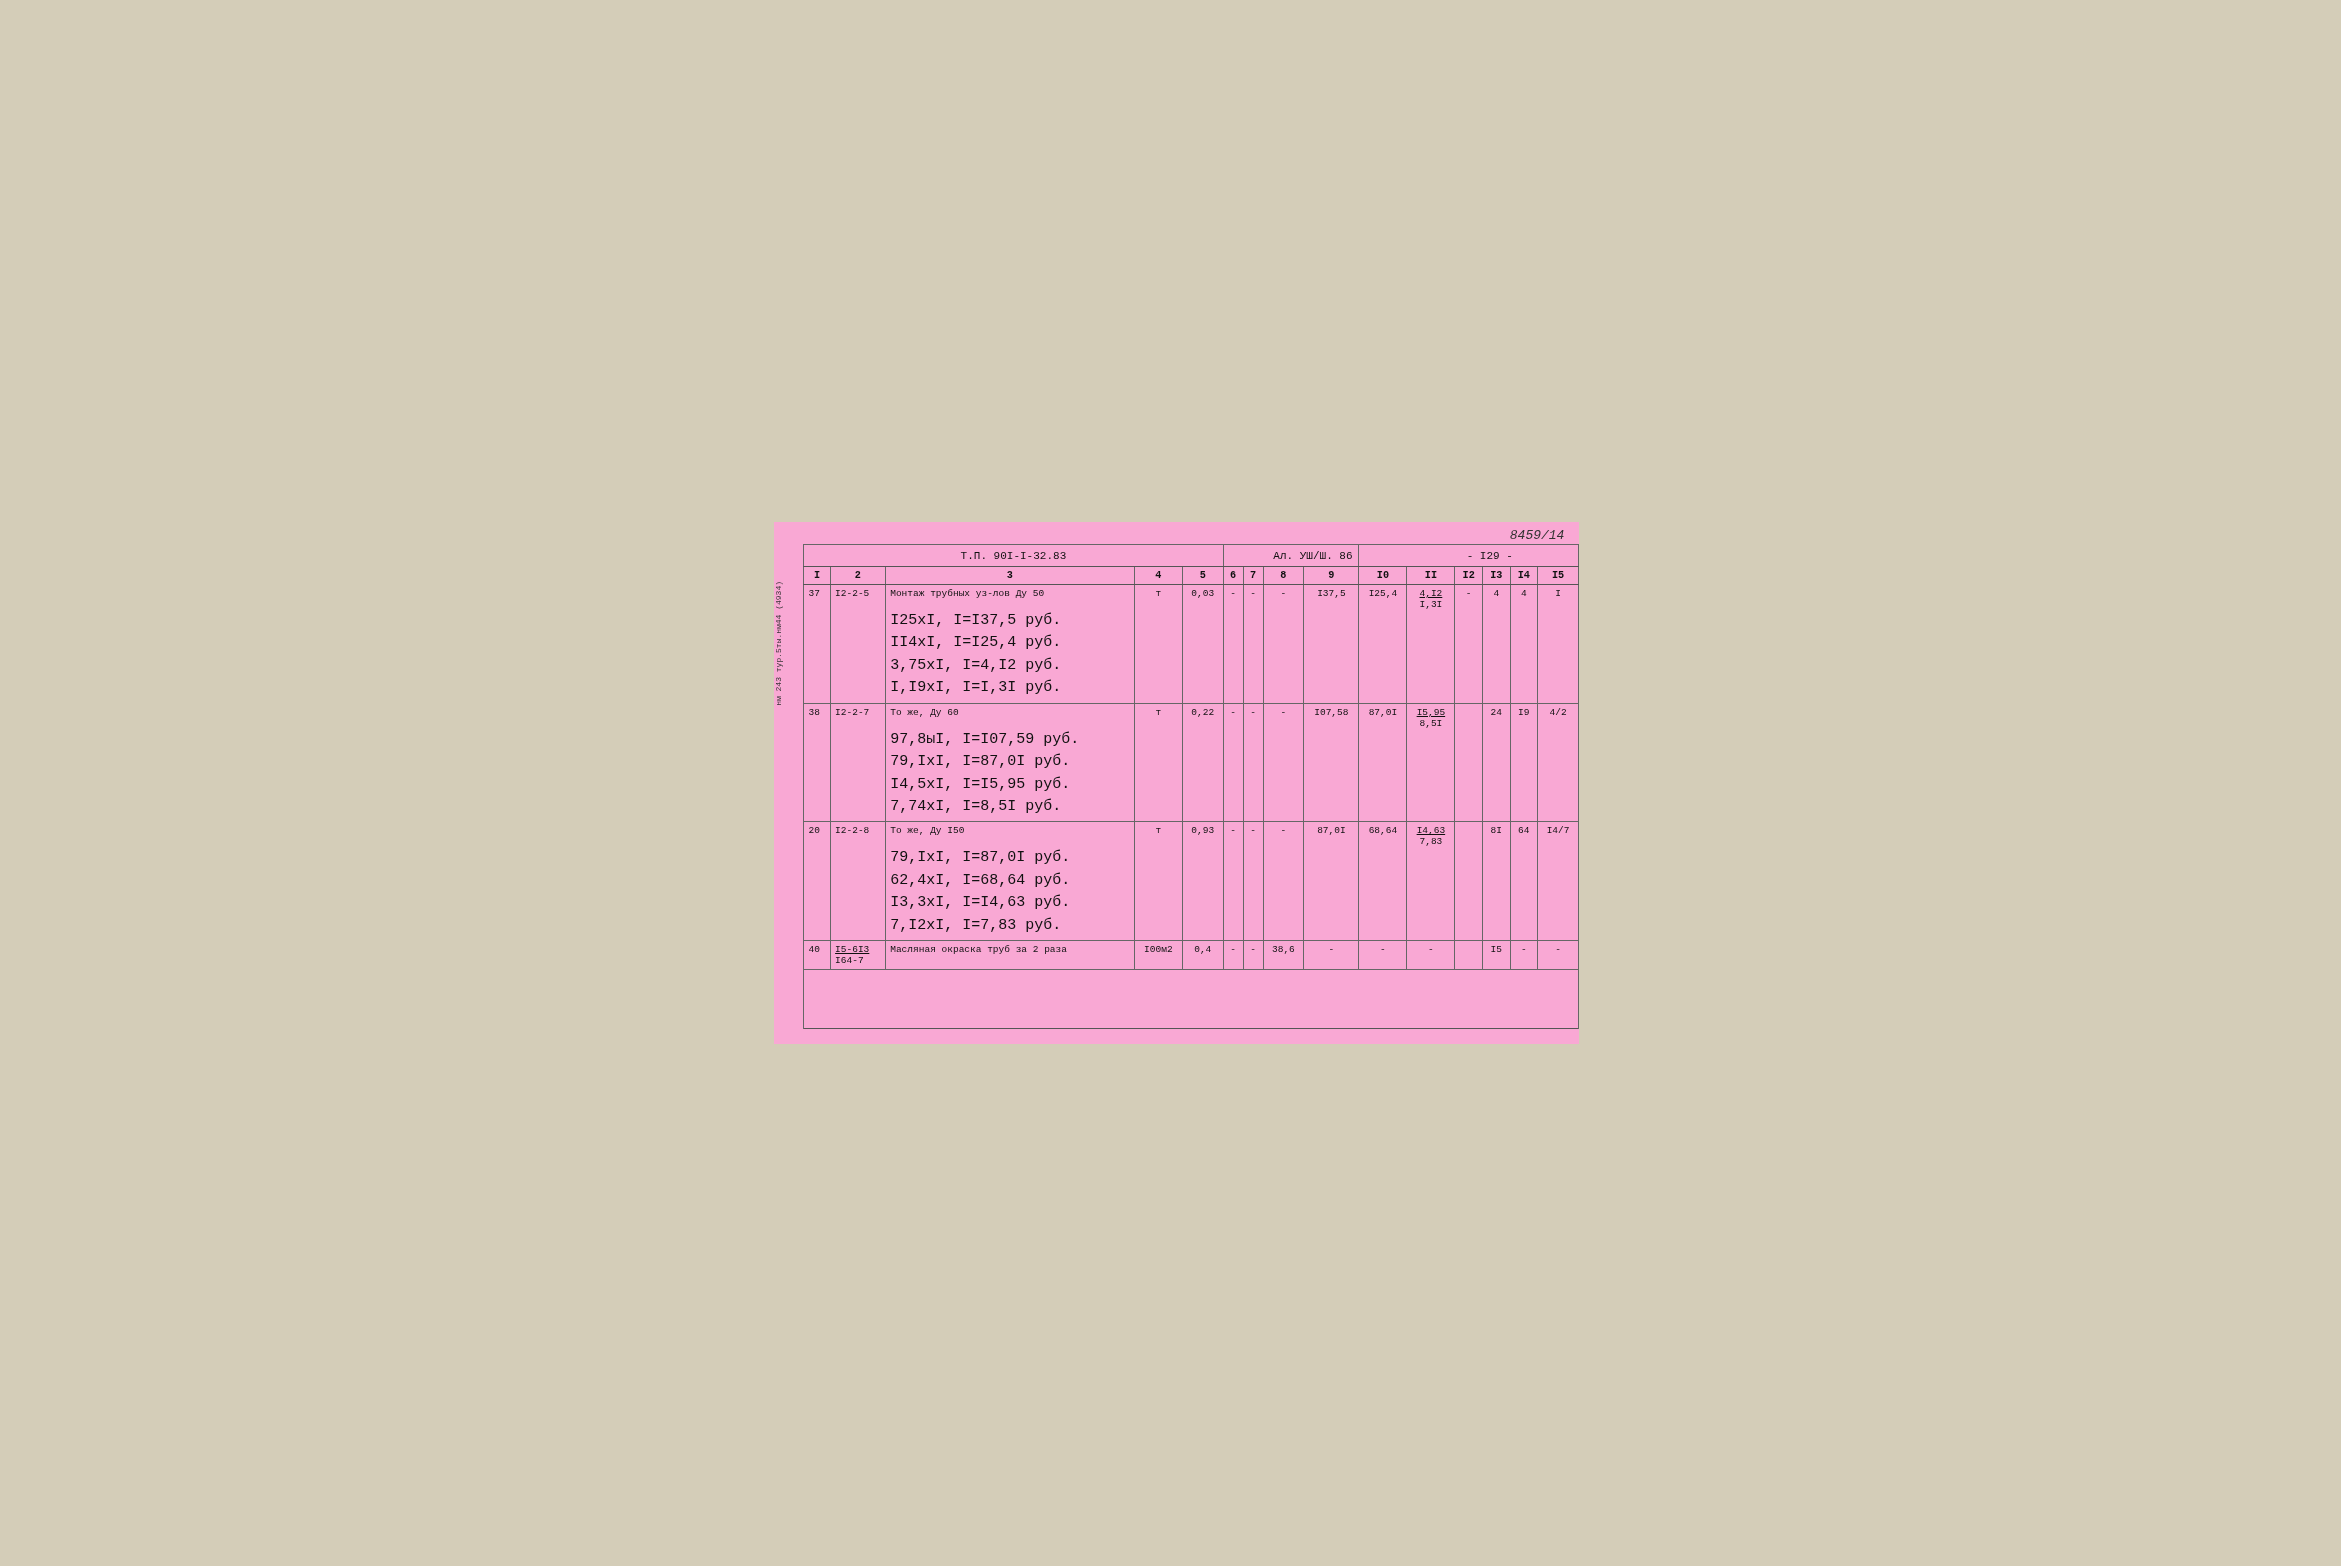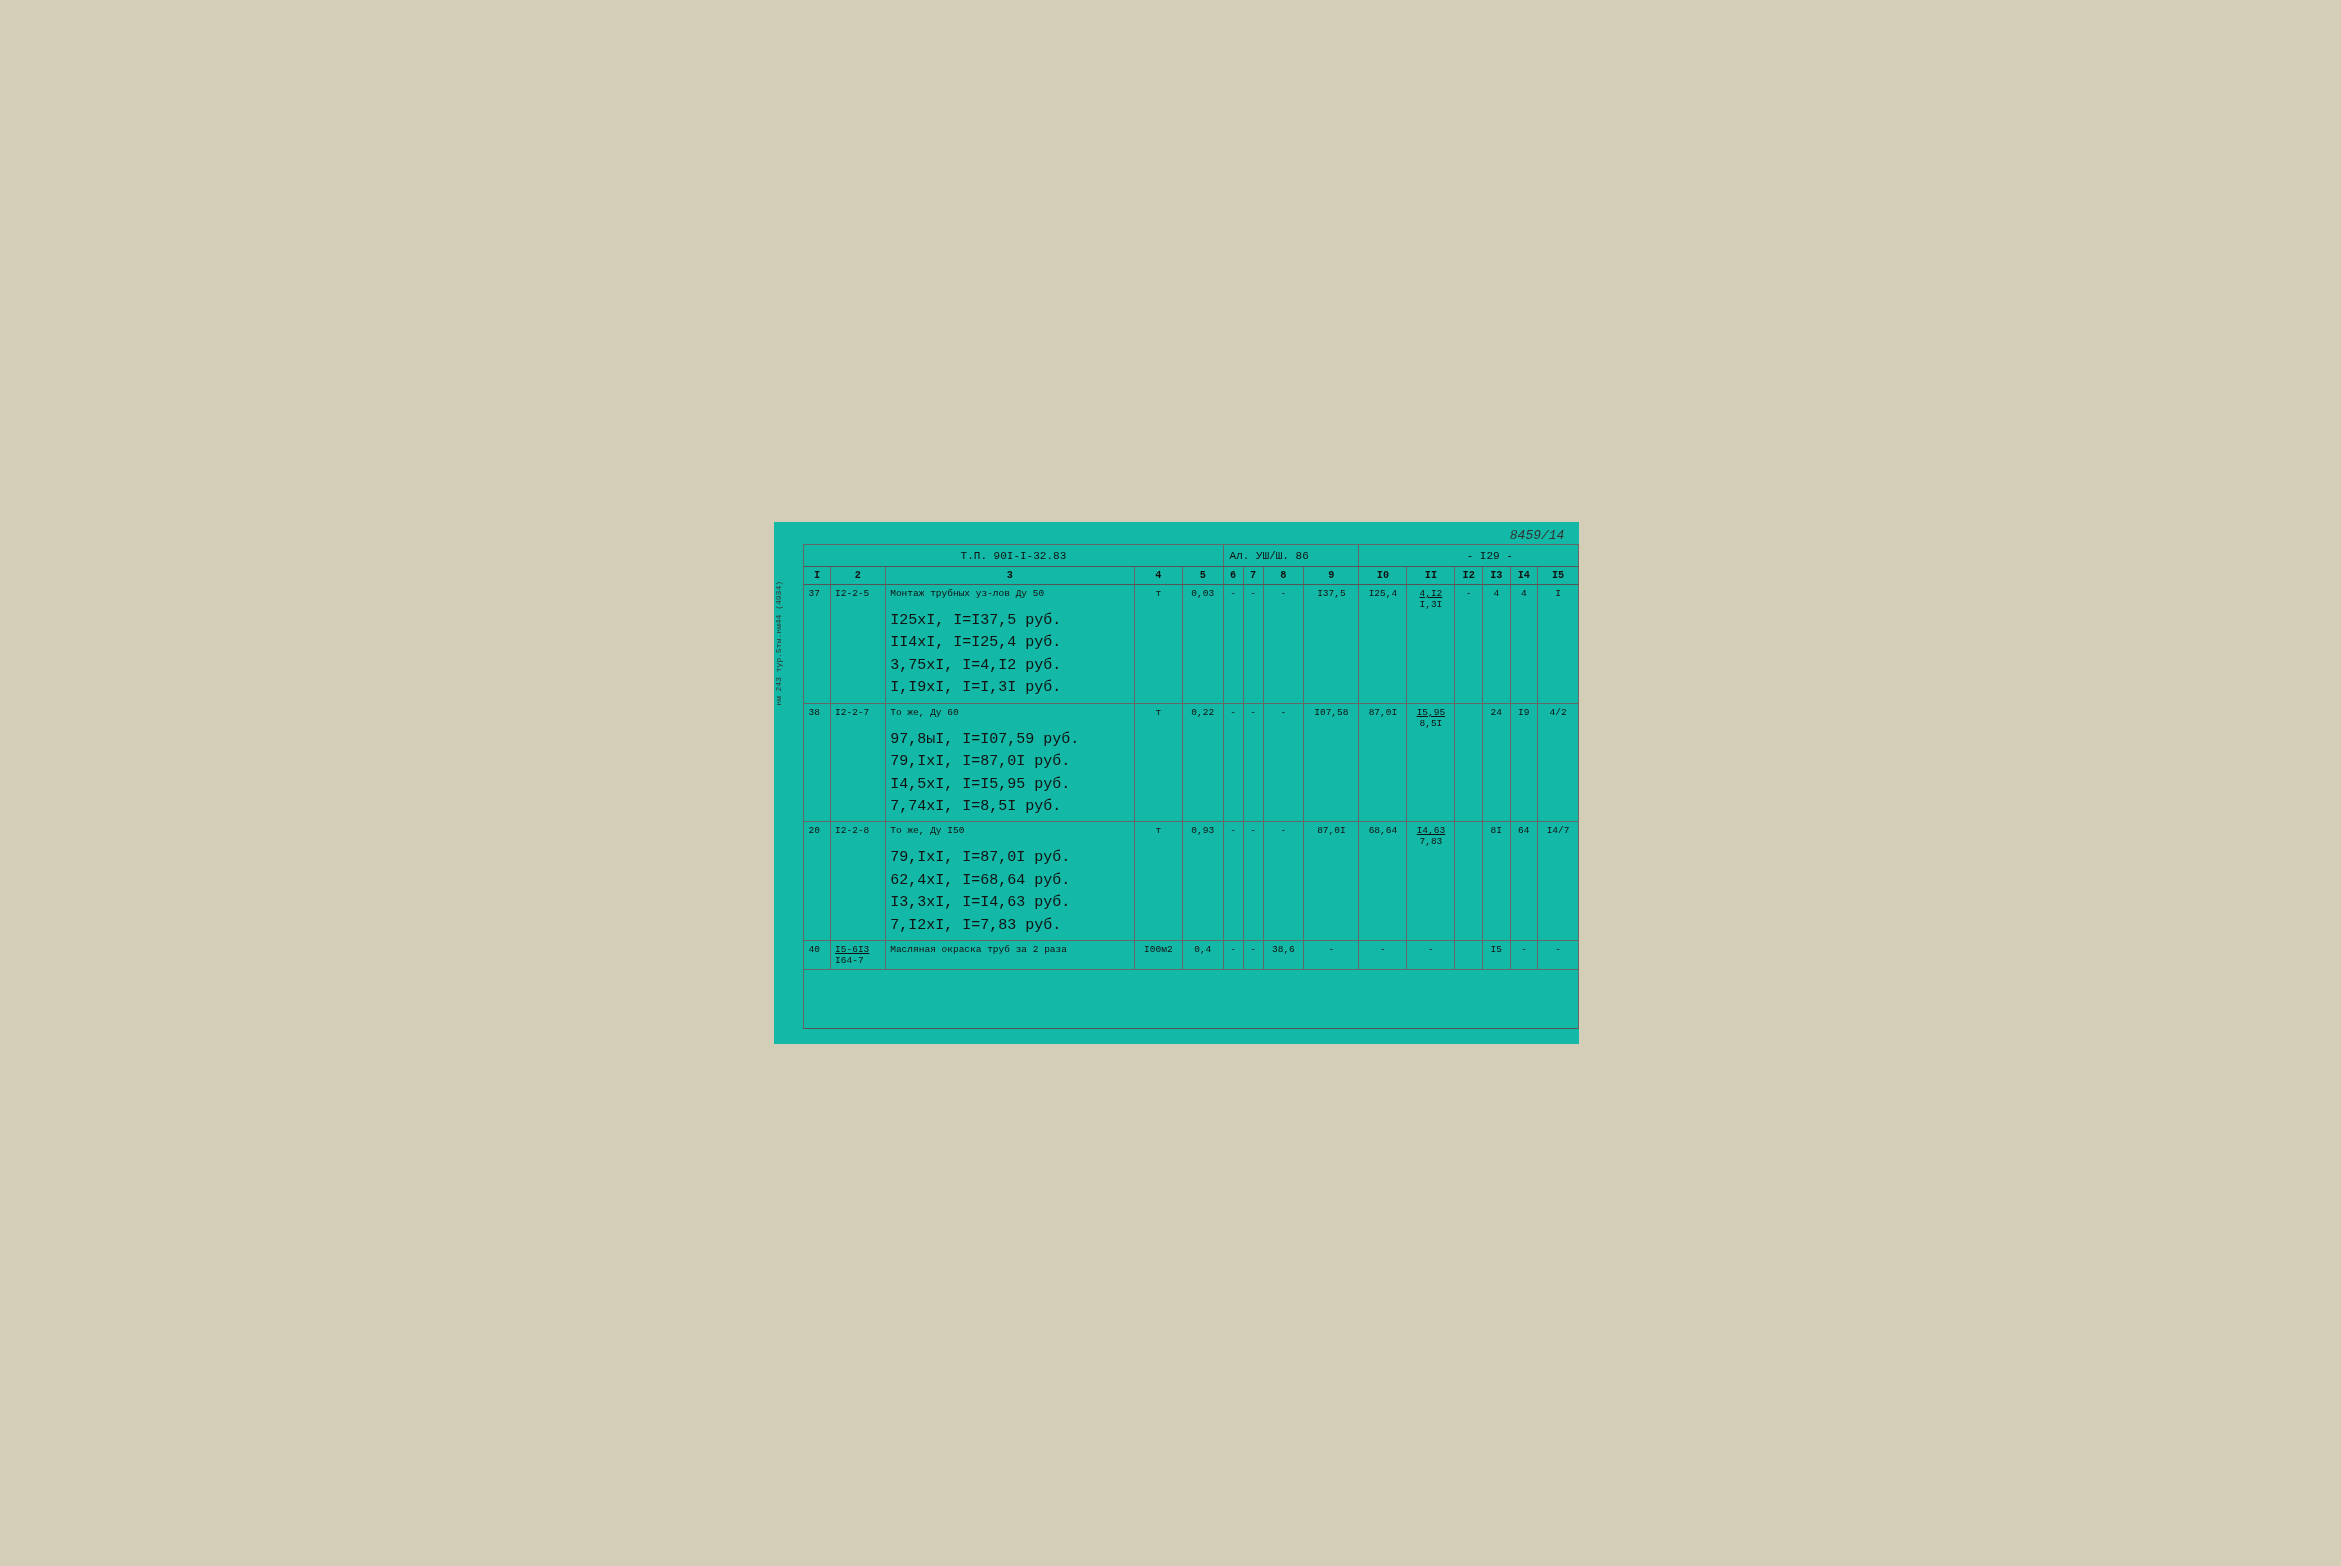--- a/index.html
+++ b/index.html
@@ -8,21 +8,21 @@
       background: #d4cdb8;
       font-family: 'Courier New', Courier, monospace;
       display: flex;
       justify-content: center;
       align-items: center;
       min-height: 100vh;
       padding: 14.6px;
     }
 
     .page-wrapper {
-      background: #14b8a6;
+      background: #f9a8d4;
       width: 100%;
       max-width: 805px;
       padding: 22px 14.6px 14.6px 14.6px;
       position: relative;
       margin-left: 12px;
     }
 
     .page-number {
       position: absolute;
       top: 5.9px;
@@ -103,21 +103,21 @@
 
 <div class="page-wrapper">
   <div class="page-number">8459/14</div>
 
   <div class="side-label">нм 243 тур.5ты.нм44 (4934)</div>
 
   <table class="main-table">
     <thead>
       <tr class="header-top">
         <th colspan="5">Т.П. 90I-I-32.83</th>
-        <th colspan="4" style="text-align:left;">Ал. УШ/Ш. 86</th>
+        <th colspan="4" style="text-align:right;">Ал. УШ/Ш. 86</th>
         <th colspan="6" style="text-align:center;padding-left:48px;">- I29 -</th>
       </tr>
       <tr class="col-header-row">
         <th>I</th>
         <th>2</th>
         <th>3</th>
         <th>4</th>
         <th>5</th>
         <th>6</th>
         <th>7</th>

